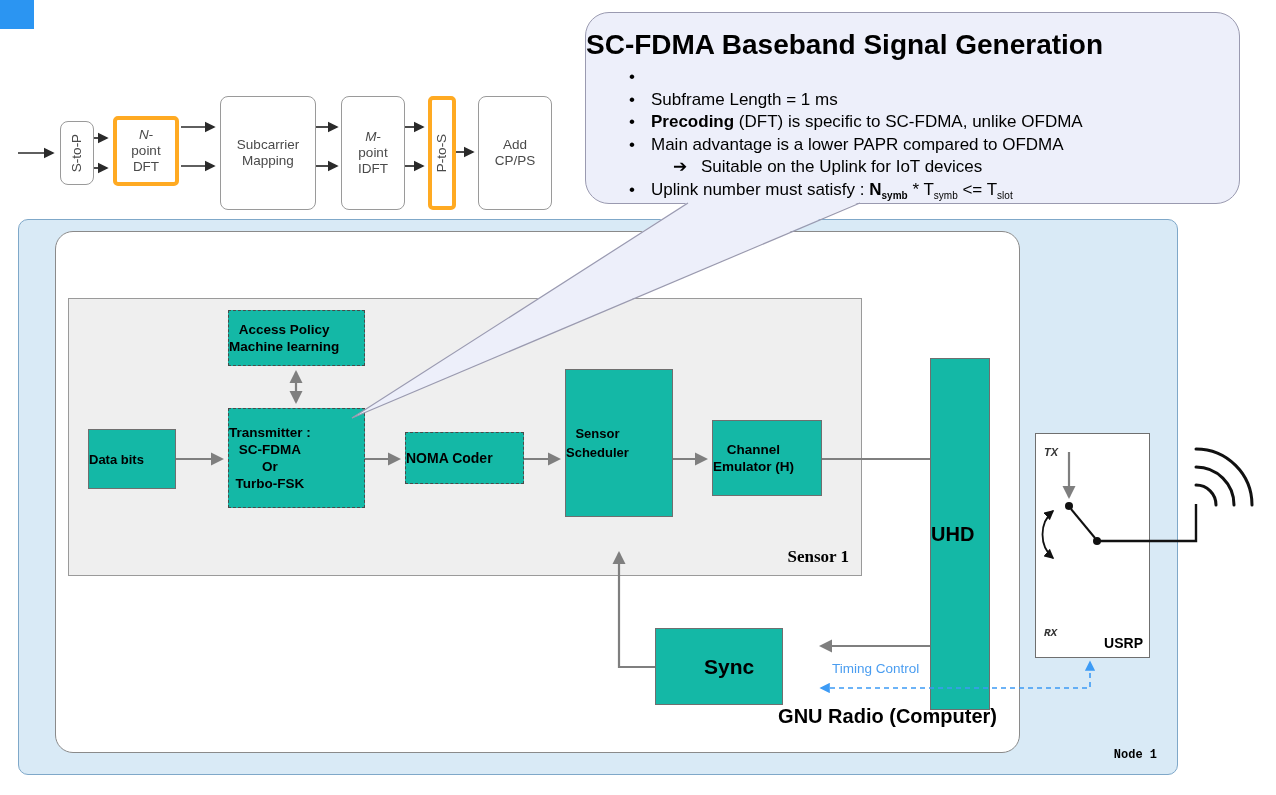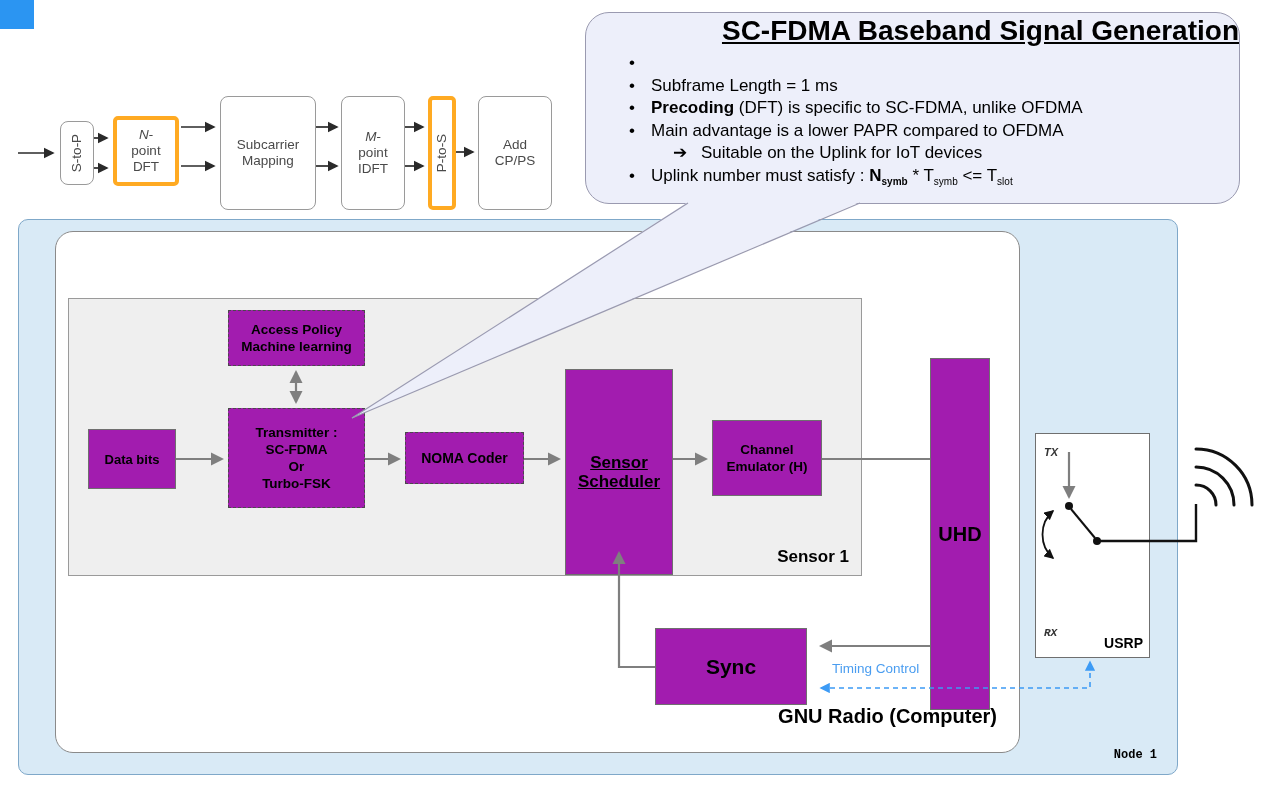--- a/index.html
+++ b/index.html
@@ -22,52 +22,52 @@
   #s2p   { left:60px;  top:121px; width:34px; height:64px; }
   #ndft  { left:113px; top:116px; width:66px; height:70px; }
   #map   { left:220px; top:96px;  width:96px; height:114px; }
   #midft { left:341px; top:96px;  width:64px; height:114px; }
   #p2s   { left:428px; top:96px;  width:28px; height:114px; }
   #addcp { left:478px; top:96px;  width:74px; height:114px; }
 
   
   #callout { left:585px; top:12px; width:655px; height:192px; background:#edeffa;
              border:1.5px solid #9a9ab0; border-radius:24px; z-index:5; }
-  .callout-title { margin-top:2px; text-align:right; font-size:28px; font-weight:bold; color:#000;text-decoration:underline; }
+  .callout-title { margin-top:16px; text-align:left; font-size:28px; font-weight:bold; color:#000; }
   .bullets { margin-top:5px; }
   .bullet-row { display:flex; font-size:17px; line-height:22.5px; padding-left:43px; color:#000; }
   .bullet-marker { width:22px; flex:none; }
   .sub-row { padding-left:87px; }
   .arrow-marker { width:28px; flex:none; }
   sub { font-size:10px; }
 
   
   #node { left:18px; top:219px; width:1160px; height:556px; background:#d9eaf6;
           border:1.5px solid #7fa8c9; border-radius:10px; z-index:1; }
   #gnuradio { left:55px; top:231px; width:965px; height:522px; background:#fff;
               border:1.5px solid #8a8a8a; border-radius:18px; z-index:2; }
   #sensor { left:68px; top:298px; width:794px; height:278px; background:#efefef;
             border:1px solid #9a9a9a; z-index:3; }
   .corner-label { position:absolute; font-weight:bold; color:#000; }
   #node-label { right:20px; bottom:12px; font-size:12px;font-family:Liberation Mono, monospace; }
   #gnu-label { right:22px; bottom:24px; font-size:20px;margin-top:38px; }
-  #sensor-label { right:12px; bottom:8px; font-size:17px; }
-
-  .fbox { position:absolute; background:#a21caf; display:flex; align-items:center; justify-content:center;
+  #sensor-label { right:12px; bottom:8px; font-size:17px;font-family:Liberation Serif, serif; }
+
+  .fbox { position:absolute; background:#14b8a6; display:flex; align-items:center; justify-content:flex-start;
           text-align:center; font-weight:bold; color:#000; z-index:4; }
   .solid { border:1px solid #6f6f6f; }
   .dash  { border:1.6px dashed #4a4a4a; }
   #access   { left:228px; top:310px; width:137px; height:56px; font-size:13.5px; line-height:17px; }
   #databits { left:88px;  top:429px; width:88px;  height:60px; font-size:13px; }
   #txblock  { left:228px; top:408px; width:137px; height:100px; font-size:13.5px; line-height:17px; }
   #noma     { left:405px; top:432px; width:119px; height:52px; font-size:14px; }
-  #sched    { left:565px; top:369px; width:108px; height:206px; font-size:17px; line-height:19px;text-decoration:underline; }
+  #sched    { left:565px; top:369px; width:108px; height:148px; font-size:13px; line-height:19px; }
   #chan     { left:712px; top:420px; width:110px; height:76px; font-size:13.5px; line-height:17px; }
   #uhd      { left:930px; top:358px; width:60px;  height:352px; font-size:20px; }
-  #sync     { left:655px; top:628px; width:152px; height:77px; font-size:21px; }
+  #sync     { left:655px; top:628px; width:128px; height:77px; font-size:21px;padding-left:48px; }
   #usrp     { left:1035px; top:433px; width:115px; height:225px; background:#fff; border:1px solid #6f6f6f; z-index:4; }
   #usrp-tx { position:absolute; left:8px; top:12px; font-size:11px; font-weight:bold; font-style:italic; color:#333; }
   #usrp-rx { position:absolute; left:8px; bottom:18px; font-size:11px; font-weight:bold; font-style:italic; color:#333;font-family:Liberation Mono, monospace; }
   #usrp-label { position:absolute; right:6px; bottom:6px; font-size:14px; font-weight:bold; color:#000; }
 
   #timing-label { left:832px; top:661px; width:130px; font-size:13.5px; 
                   color:#4a9df0; z-index:6; }
 
   #overlay { position:absolute; left:0; top:0; width:1276px; height:795px; z-index:10; pointer-events:none; }
 </style>

